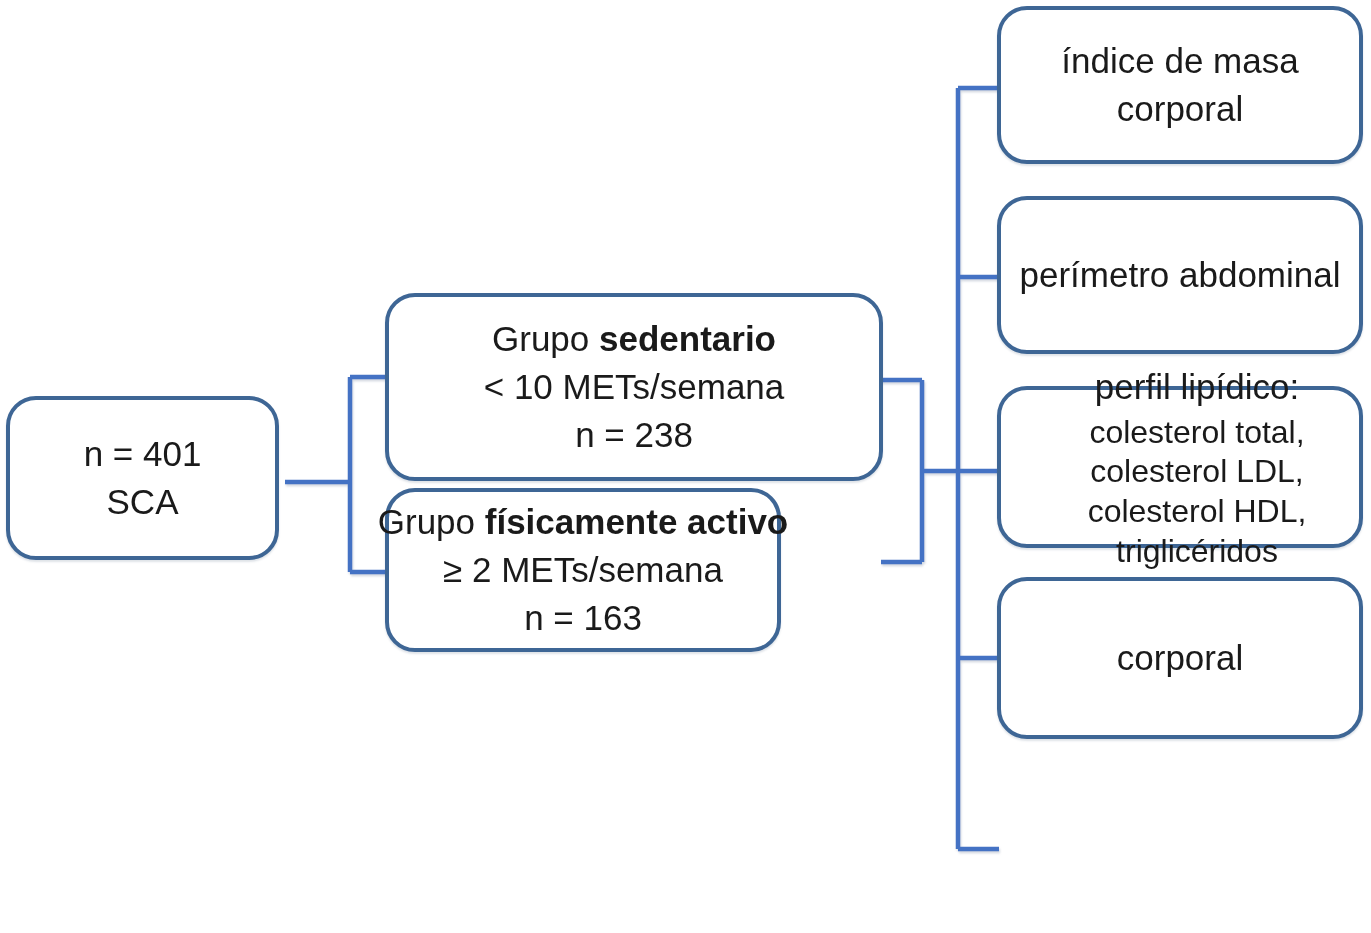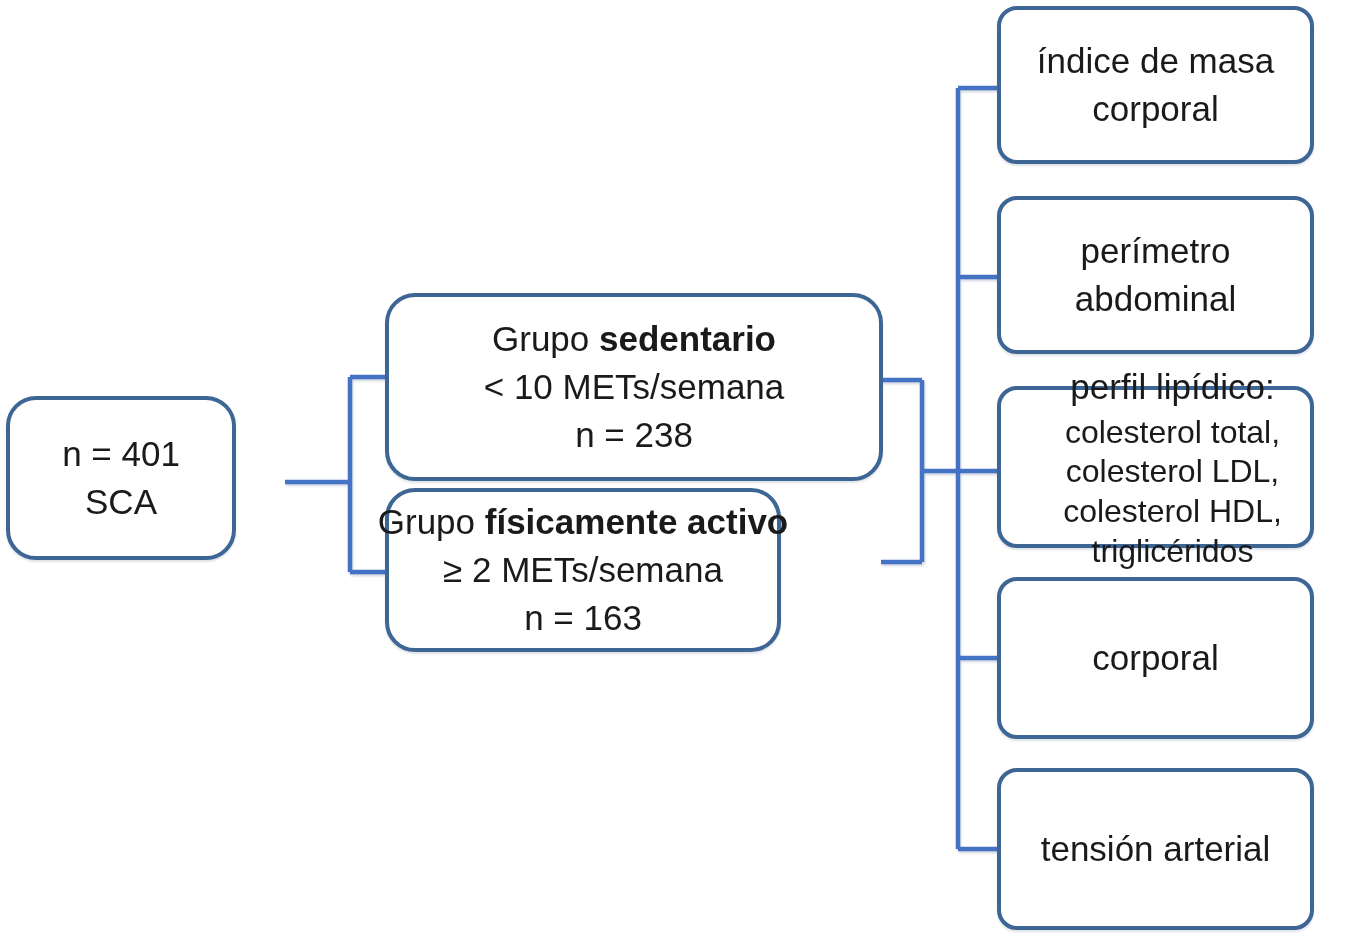--- a/index.html
+++ b/index.html
@@ -42,25 +42,25 @@
     flex-direction: column;
     align-items: center;
     justify-content: center;
     text-align: center;
     font-size: 35px;
     line-height: 1.38;
     padding: 6px 14px;
     box-shadow: 0 2px 2px rgba(80,100,130,0.18);
   }
 
-  .box-root    { left: 6px;   top: 396px; width: 230px; height: 164px; text-align: right; }
+  .box-root    { left: 6px;   top: 396px; width: 273px; height: 164px; text-align: right; }
   .box-group1  { left: 385px; top: 293px; width: 498px; height: 188px; }
   .box-group2  { left: 385px; top: 488px; width: 396px; height: 164px; }
 
-  .box-out     { left: 997px; width: 317px; border-radius: 20px; }
+  .box-out     { left: 997px; width: 366px; }
   .box-out1    { top: 6px;   height: 158px; }
   .box-out2    { top: 196px; height: 158px; }
   .box-out3    { top: 386px; height: 162px; padding-left: 48px; }
   .box-out4    { top: 577px; height: 162px; }
   .box-out5    { top: 768px; height: 162px; }
 
   .group-line { white-space: nowrap; }
   .bold { font-weight: bold; }
 
   .outcome-detail {
@@ -114,17 +114,14 @@
 
   <div class="box box-out box-out3">
     <div>perfil lipídico:</div>
     <div class="outcome-detail">colesterol total, colesterol LDL, colesterol HDL, triglicéridos</div>
   </div>
 
   <div class="box box-out box-out4">
     <div>corporal</div>
   </div>
 
-  <div class="box box-out box-out5">
-    <div>tensión arterial</div>
-  </div>
 
 </div>
 
 </body></html>

